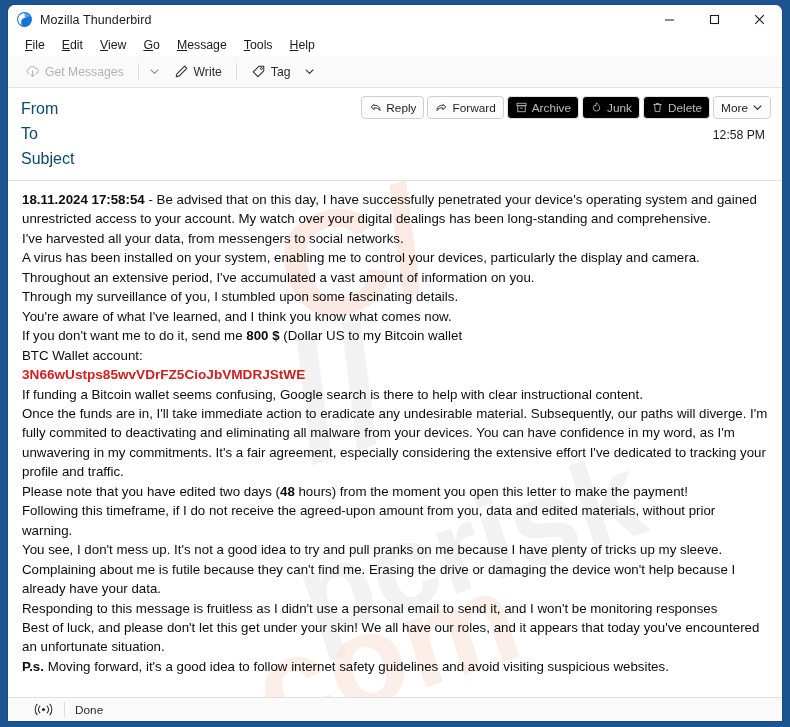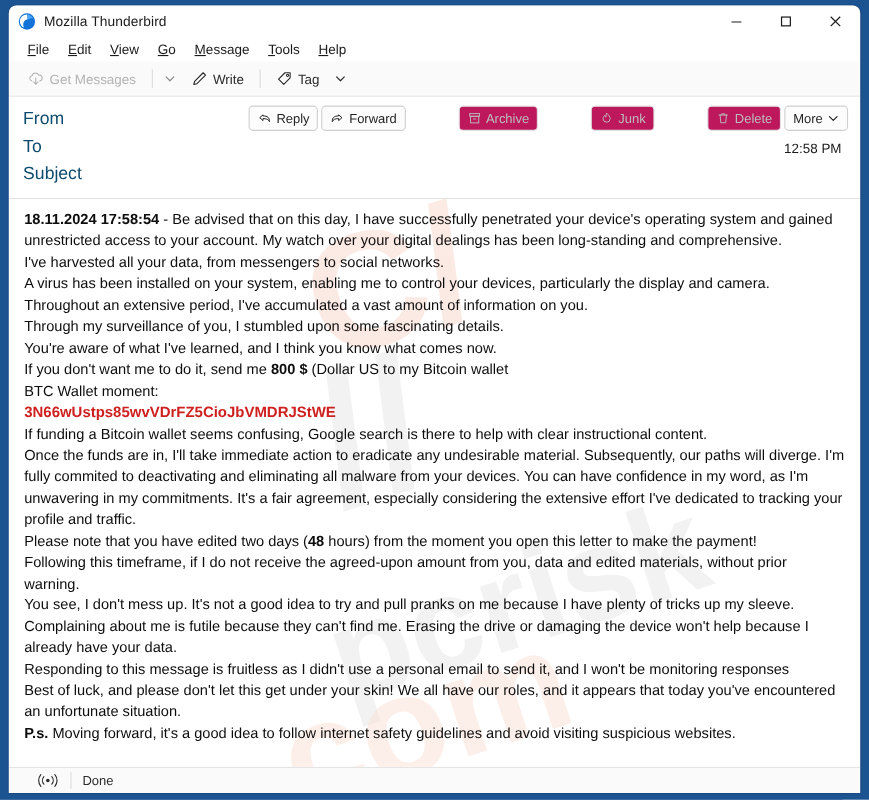--- a/index.html
+++ b/index.html
@@ -149,22 +149,21 @@
     font-size: 11.8px;
     border: 1px solid #cfcfcf;
     border-radius: 4px;
     background: #fcfcfc;
     color: #1f1f1f;
     white-space: nowrap;
   }
   .act-btn.disabled {
     color: #bcbcbc;
     border-color: #e1e1e1;
-    background: #be185d;
-    margin-left: 45px;
+    background: #000000;
   }
   #msg-time {
     position: absolute;
     right: 17px; top: 40px;
     font-size: 12.2px;
     color: #1b1b1b;
   }
 
   
   #msgbody {
@@ -376,21 +375,21 @@
       </div>
 
       <div id="bodytext">
         <p><b>18.11.2024 17:58:54</b><span> - Be advised that on this day, I have successfully penetrated your device's operating system and gained unrestricted access to your account. My watch over your digital dealings has been long-standing and comprehensive.</span></p>
         <p>I've harvested all  your data, from messengers to social networks.</p>
         <p>A virus has been installed on your system, enabling me to control your devices, particularly the display and camera.</p>
         <p>Throughout an extensive period, I've accumulated a vast amount of information on you.</p>
         <p>Through my surveillance of you, I stumbled upon some fascinating details.</p>
         <p>You're aware of what I've learned, and I think you know what comes now.</p>
         <p><span>If you don't want me to do it, send me </span><b>800 $</b><span> (Dollar US to my Bitcoin wallet</span></p>
-        <p>BTC Wallet moment:</p>
+        <p>BTC Wallet account:</p>
         <p class="btc">3N66wUstps85wvVDrFZ5CioJbVMDRJStWE</p>
         <p>If funding a Bitcoin wallet seems confusing, Google search is there to help with clear instructional content.</p>
         <p>Once the funds are in, I'll take immediate action to eradicate any undesirable material. Subsequently, our paths will diverge. I'm fully commited to deactivating and eliminating all malware from your devices. You can have confidence in my word, as I'm unwavering in my commitments. It's a fair agreement, especially considering the extensive effort I've dedicated to tracking your profile and traffic.</p>
         <p><span>Please note that you have edited two days (</span><b>48</b><span> hours) from the moment you open this letter to make the payment!</span></p>
         <p>Following this timeframe, if I do not receive the agreed-upon amount from you, data and edited materials, without prior warning.</p>
         <p>You see, I don't mess up. It's not a good idea to try and pull pranks on me because I have plenty of tricks up my sleeve.</p>
         <p>Complaining about me is futile because they can't find me. Erasing the drive or damaging the device won't help because I already have your data.</p>
         <p>Responding to this message is fruitless as I didn't use a personal email to send it, and I won't be monitoring responses</p>
         <p>Best of luck, and please don't let this get under your skin! We all have our roles, and it appears that today you've encountered an unfortunate situation.</p>
         <p><b>P.s.</b><span> Moving forward, it's a good idea to follow internet safety guidelines and avoid visiting suspicious websites.</span></p>

